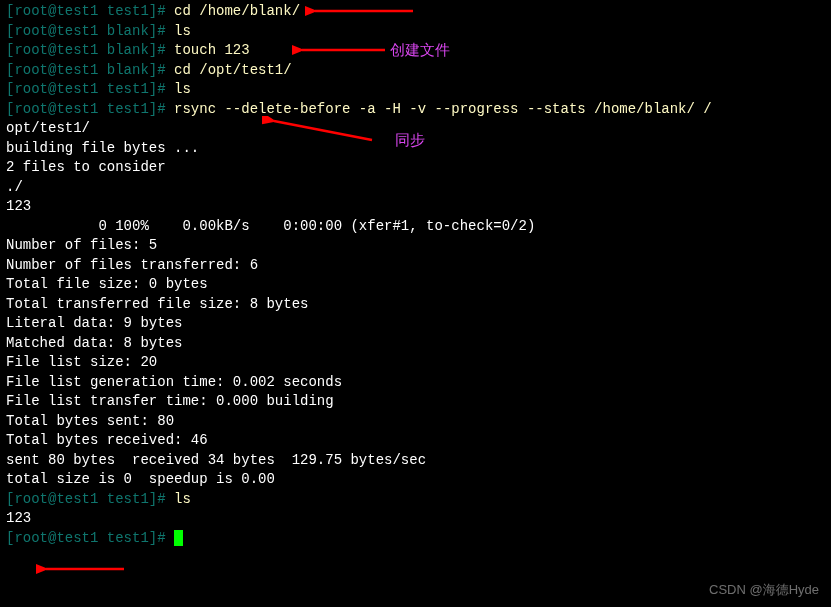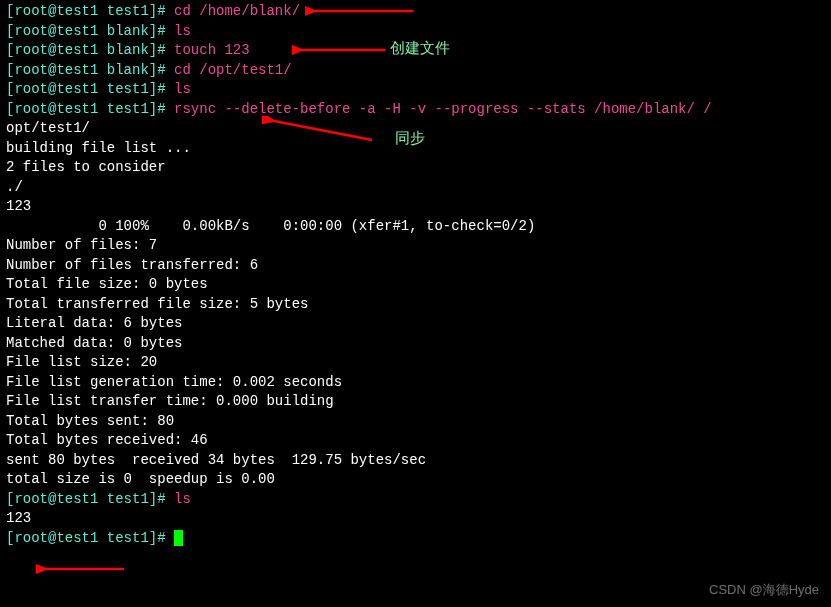--- a/index.html
+++ b/index.html
@@ -9,33 +9,33 @@
       font-size: 14px;
       color: #fff;
       width: 831px;
       height: 607px;
       overflow: hidden;
       position: relative;
       padding: 2px 6px;
       line-height: 19.5px;
     }
     .line { white-space: pre; }
-    .prompt { color: #5eead4; }
-    .cmd { color: #ec4899; }
+    .prompt { color: #0f766e; }
+    .cmd { color: #fef9c3; }
     .cursor {
       display: inline-block;
       width: 9px;
       height: 16px;
       background: #00ff00;
       vertical-align: text-bottom;
     }
     .annotation {
       position: absolute;
-      color: #86efac;
-      font-family: Liberation Mono, monospace;
+      color: #d946ef;
+      font-family: Liberation Sans, sans-serif;
       font-size: 15px;
       pointer-events: none;
       text-align: right;
     }
     .arrow {
       position: absolute;
       pointer-events: none;
     }
     .arrow svg { display: block; }
     .watermark {
@@ -51,32 +51,32 @@
 </head>
 <body>
 
 <div class="line"><span class="prompt">[root@test1 test1]# </span><span class="cmd">cd /home/blank/</span></div>
 <div class="line"><span class="prompt">[root@test1 blank]# </span><span class="cmd">ls</span></div>
 <div class="line"><span class="prompt">[root@test1 blank]# </span><span class="cmd">touch 123</span></div>
 <div class="line"><span class="prompt">[root@test1 blank]# </span><span class="cmd">cd /opt/test1/</span></div>
 <div class="line"><span class="prompt">[root@test1 test1]# </span><span class="cmd">ls</span></div>
 <div class="line"><span class="prompt">[root@test1 test1]# </span><span class="cmd">rsync --delete-before -a -H -v --progress --stats /home/blank/ /</span></div>
 <div class="line">opt/test1/</div>
-<div class="line">building file list ...</div>
+<div class="line">building file bytes ...</div>
 <div class="line">2 files to consider</div>
 <div class="line">./</div>
 <div class="line">123</div>
 <div class="line">           0 100%    0.00kB/s    0:00:00 (xfer#1, to-check=0/2)</div>
 <div class="line"></div>
-<div class="line">Number of files: 7</div>
+<div class="line">Number of files: 5</div>
 <div class="line">Number of files transferred: 6</div>
 <div class="line">Total file size: 0 bytes</div>
-<div class="line">Total transferred file size: 5 bytes</div>
-<div class="line">Literal data: 6 bytes</div>
-<div class="line">Matched data: 0 bytes</div>
+<div class="line">Total transferred file size: 8 bytes</div>
+<div class="line">Literal data: 9 bytes</div>
+<div class="line">Matched data: 8 bytes</div>
 <div class="line">File list size: 20</div>
 <div class="line">File list generation time: 0.002 seconds</div>
 <div class="line">File list transfer time: 0.000 building</div>
 <div class="line">Total bytes sent: 80</div>
 <div class="line">Total bytes received: 46</div>
 <div class="line"></div>
 <div class="line">sent 80 bytes  received 34 bytes  129.75 bytes/sec</div>
 <div class="line">total size is 0  speedup is 0.00</div>
 <div class="line"><span class="prompt">[root@test1 test1]# </span><span class="cmd">ls</span></div>
 <div class="line">123</div>

